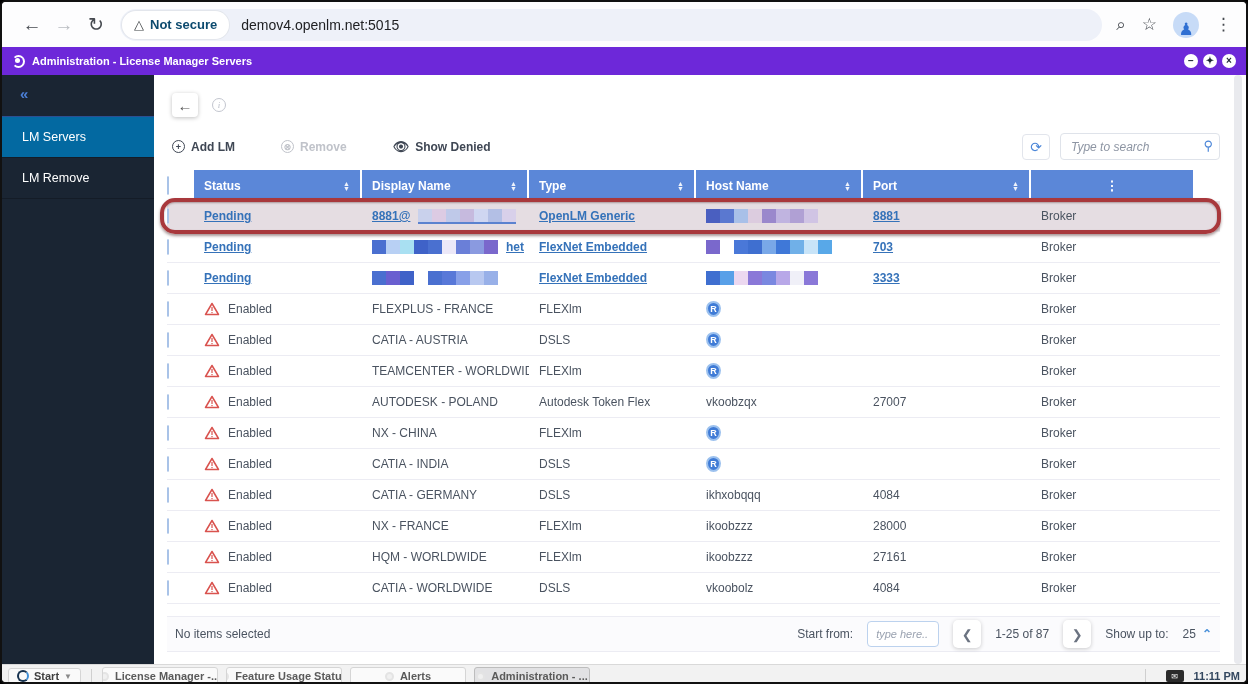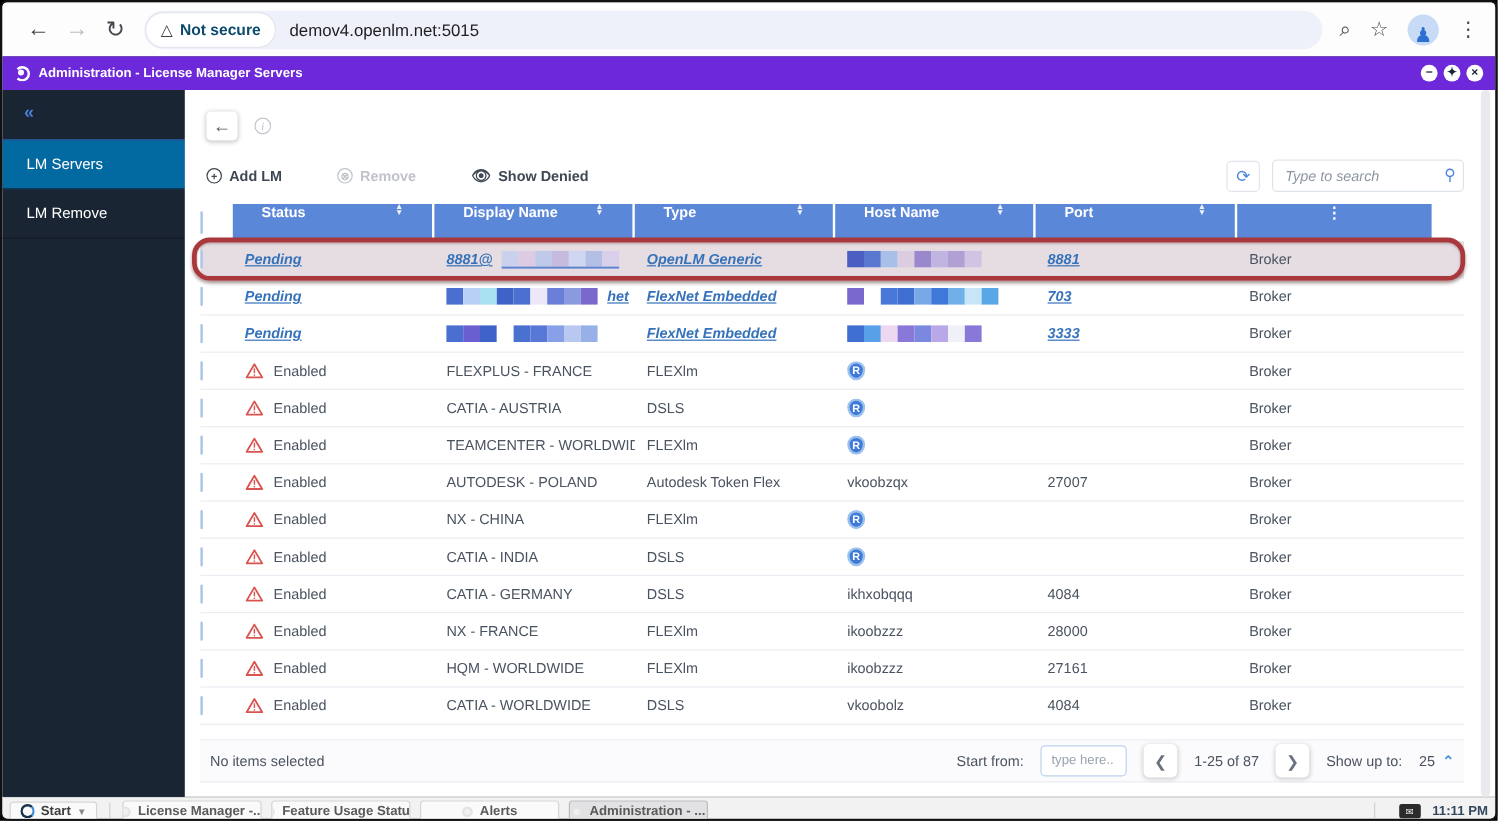--- a/index.html
+++ b/index.html
@@ -53,41 +53,41 @@
   .refresh-btn { width:28px; height:26px; border:1px solid #e2e5ec; border-radius:4px; color:#4b86d8; display:flex; align-items:center; justify-content:center; font-size:14px; cursor:pointer; background:#fff; }
   .search-wrap { position:relative; }
   .search-input { width:160px; height:27px; border:1px solid #dfe3ea; border-radius:4px; padding:0 26px 0 10px; font-size:12px; font-style:italic; color:#555; outline:none; font-family:"Liberation Sans", sans-serif; }
   .search-input::placeholder { color:#8d95a3; }
   .search-ic { position:absolute; right:7px; top:5px; color:#4b86d8; font-size:13px; }
 
   
   .table-zone { padding:0 26px 0 13px; flex:1; min-height:0; }
   .grid-row { display:grid; grid-template-columns:27px 168px 167px 167px 167px 168px 1fr 27px; align-items:center; }
   .thead { height:31px; }
-  .th { background:#5b87d8; color:#fff; font-size:12px; font-weight:bold; height:31px; display:flex; padding:0 24px; margin-right:2px; justify-content:space-between; cursor:pointer; }
+  .th { background:#5b87d8; color:#fff; font-size:12px; font-weight:bold; height:31px; display:flex; align-items:center; padding:0 10px; margin-right:2px; justify-content:space-between; cursor:pointer; }
   .th:last-child { margin-right:0; justify-content:center; }
   .sort { display:flex; flex-direction:column; line-height:5px; font-size:7px; color:rgba(255,255,255,.9); }
   .kebab { color:#fff; font-weight:bold; font-size:13px; letter-spacing:0; }
   .cb { width:15px; height:15px; border:1px solid #a9c3e8; border-radius:3px; background:#fff; margin:0 auto; cursor:pointer; }
   .row { height:31px; border-bottom:1px solid #ececf3; position:relative; font-size:12px; color:#4a5360; }
   .cell { padding:0 10px; display:flex; align-items:center; gap:8px; overflow:hidden; white-space:nowrap; }
-  .lnk { color:#3572b9; font-weight:bold; text-decoration:underline; cursor:pointer;font-style:italic; }
+  .lnk { color:#3572b9; font-weight:bold; text-decoration:underline; cursor:pointer; }
   .warn-svg { flex:0 0 auto; }
   .redact { display:flex; height:14px; }
   .redact.ul { border-bottom:2px solid #5b82cf; height:15px; }
   .redact i { display:block; width:14px; height:100%; }
   .rbadge { width:15px; height:16px; background:#3f7bd6; border:2px solid #9cc1ee; border-radius:50% 50% 50% 50% / 45% 45% 55% 55%; color:#fff; font-size:9px; font-weight:bold; display:flex; align-items:center; justify-content:center; flex:0 0 auto; }
   .row.hl { background:#e5dde2; }
   .annot { position:absolute; left:-7px; right:-1px; top:-3px; bottom:-3px; border:4px solid #a8383c; border-radius:15px; box-shadow:0 2px 3px rgba(60,20,20,.45), inset 0 1px 2px rgba(60,20,20,.35); pointer-events:none; z-index:5; }
 
   
   .tfoot { margin:12px 26px 0 13px; height:36px; background:#fbfbfd; border:1px solid #ececf3; border-left:none; border-right:none; display:flex; align-items:center; font-size:12px; color:#4a5360; padding:0 8px; }
   .tfoot .spacer { flex:1; }
   .foot-right { display:flex; align-items:center; gap:14px; }
-  .startfrom-input { width:72px; height:26px; border:1px solid #bcd2ee; border-radius:4px; font-size:11px; padding:0 8px; color:#666; outline:none; font-family:"Liberation Sans", sans-serif; }
+  .startfrom-input { width:72px; height:26px; border:1px solid #bcd2ee; border-radius:4px; font-size:11px; font-style:italic; padding:0 8px; color:#666; outline:none; font-family:"Liberation Sans", sans-serif; }
   .startfrom-input::placeholder { color:#9aa2b0; }
   .pg-btn { width:28px; height:28px; background:#fff; box-shadow:0 1px 4px rgba(0,0,0,.2); border-radius:5px; display:flex; align-items:center; justify-content:center; color:#6b7381; cursor:pointer; font-size:13px; }
   .pagesize { display:flex; align-items:center; gap:6px; cursor:pointer; }
   .caret-up { color:#4a90d9; font-weight:bold; font-size:12px; }
 
   
   .taskbar { height:23px; background:#f2f2f2; border-top:1px solid #d9d9d9; display:flex; align-items:center; padding:0 6px; flex:0 0 auto; font-size:11px; color:#3f3f3f; }
   .start { display:flex; align-items:center; gap:5px; padding:1px 8px; border:1px solid #d5d5d5; border-radius:3px; background:#fafafa; font-weight:bold; cursor:pointer; }
   .start-logo { width:12px; height:12px; border:2px solid #16324f; border-radius:50%; border-right-color:#3f8fd8; position:relative; }
   .start-caret { color:#8a8a8a; font-size:8px; }

